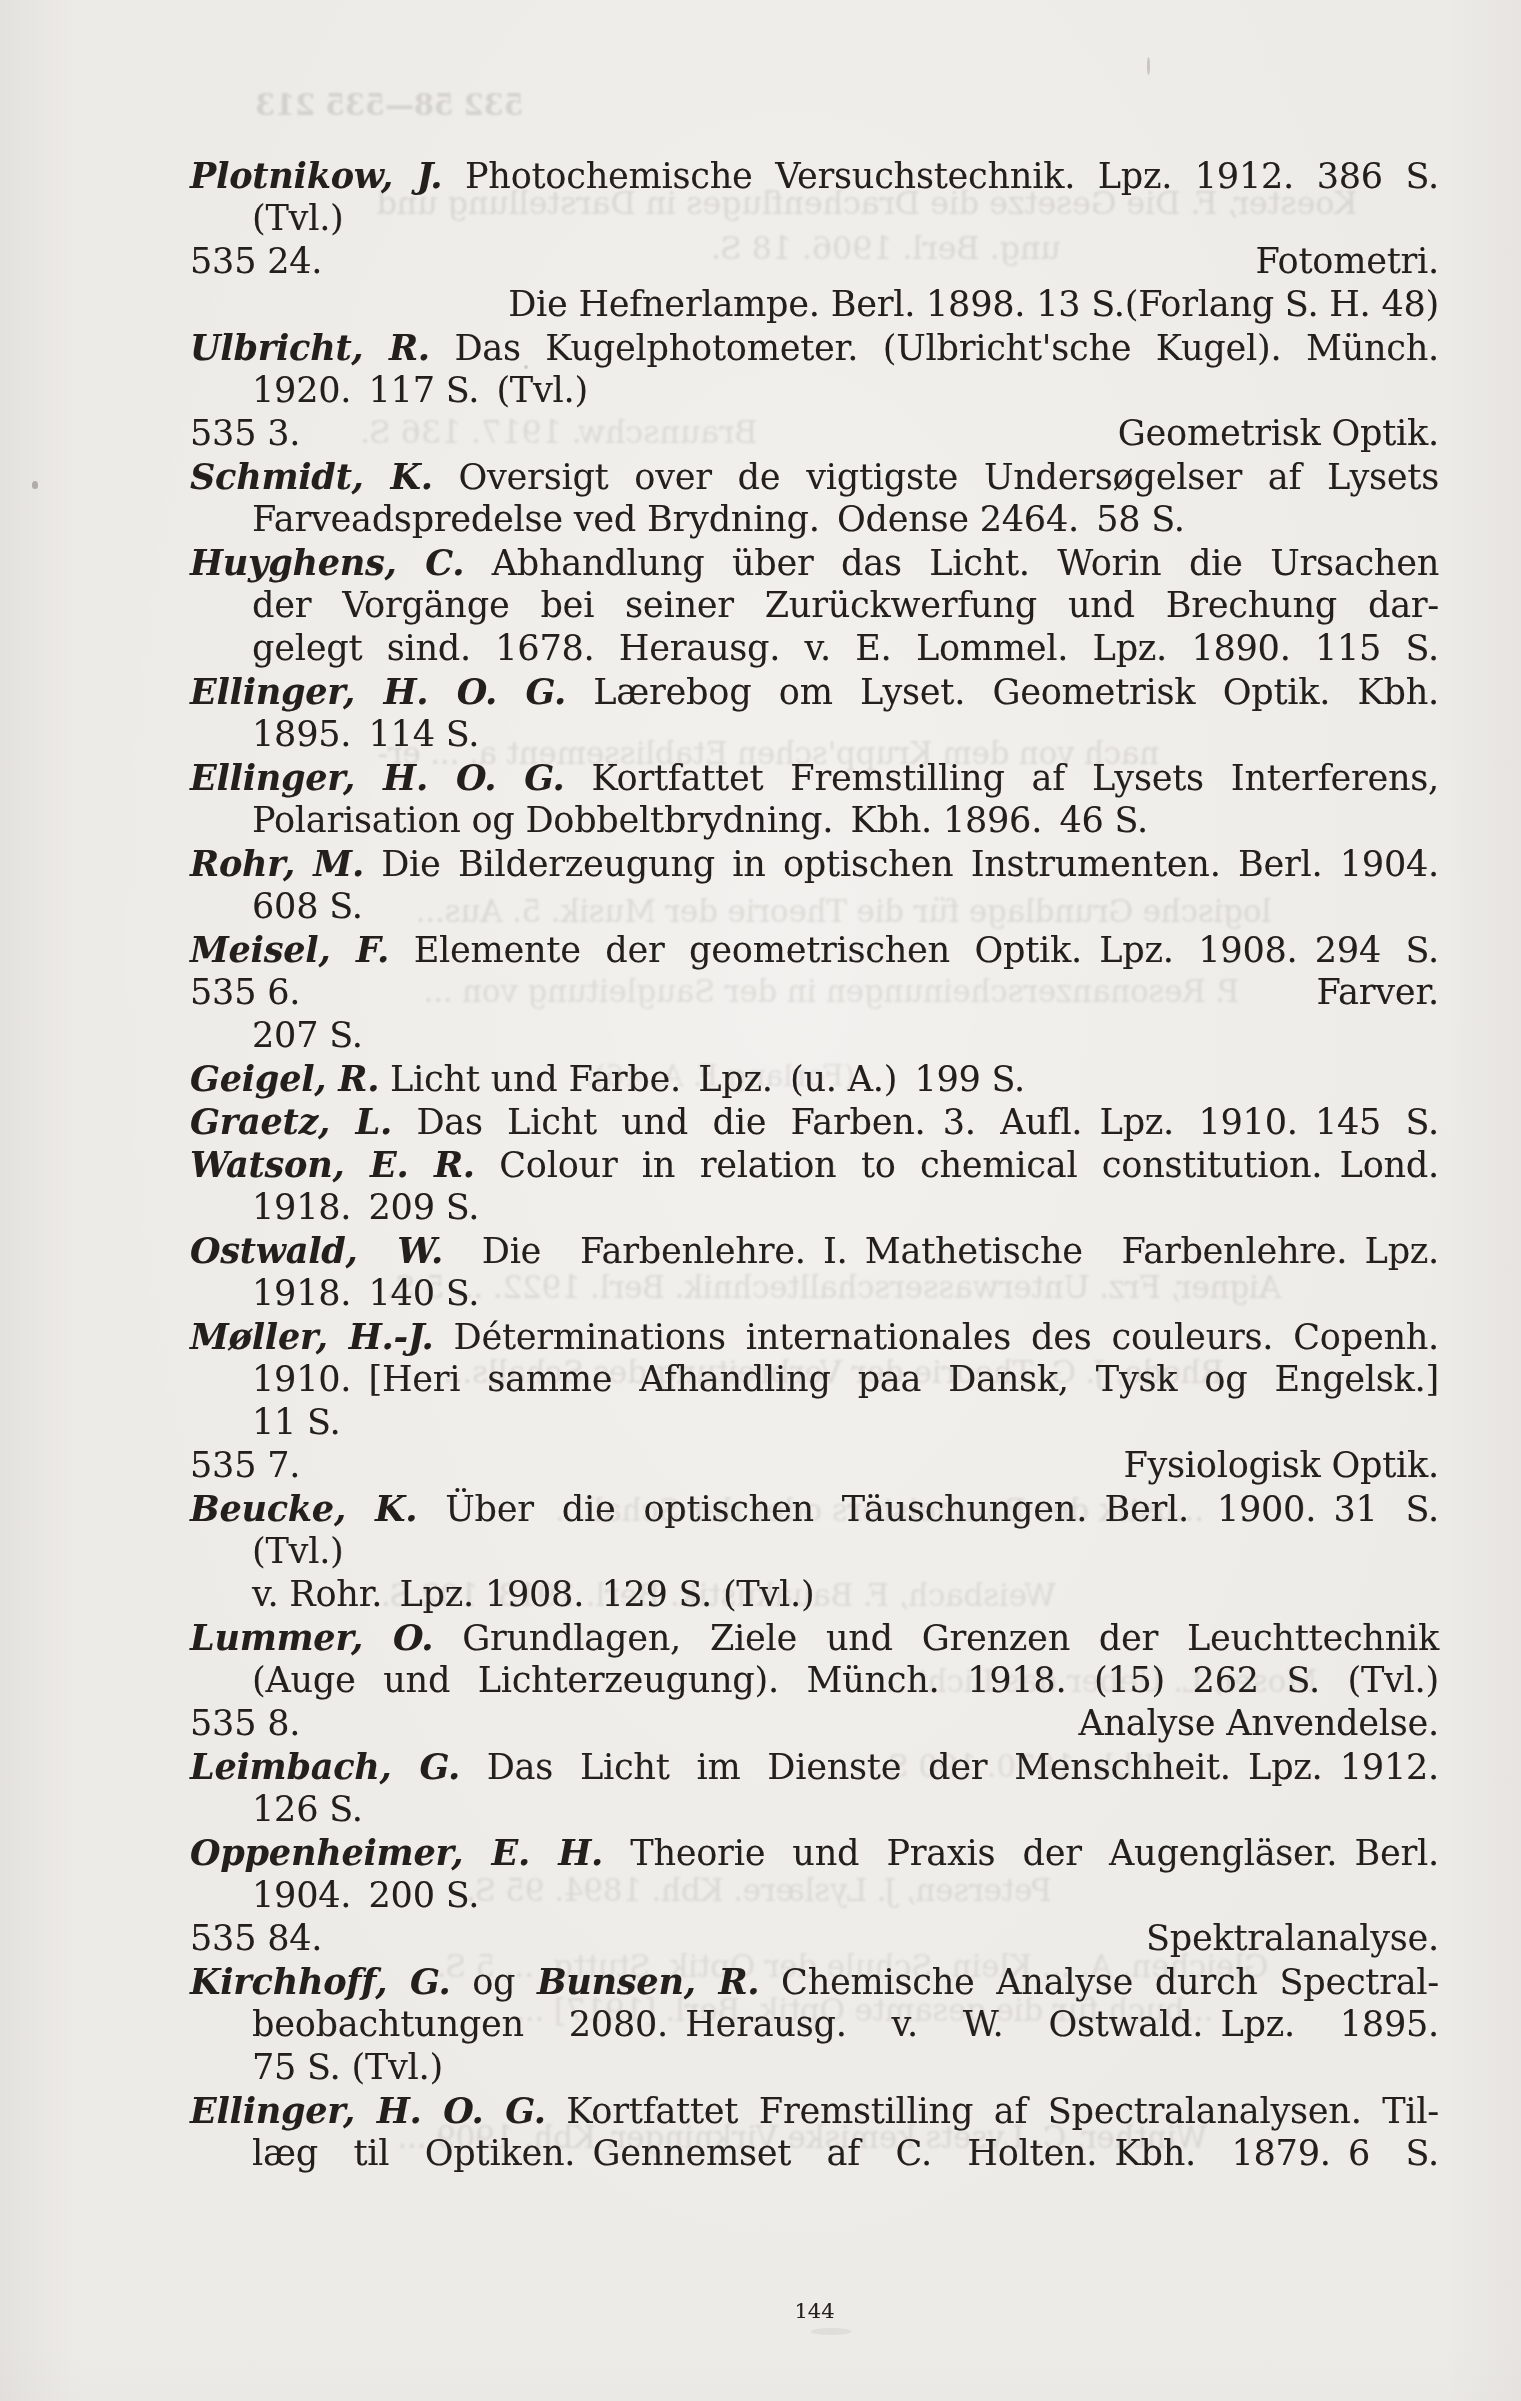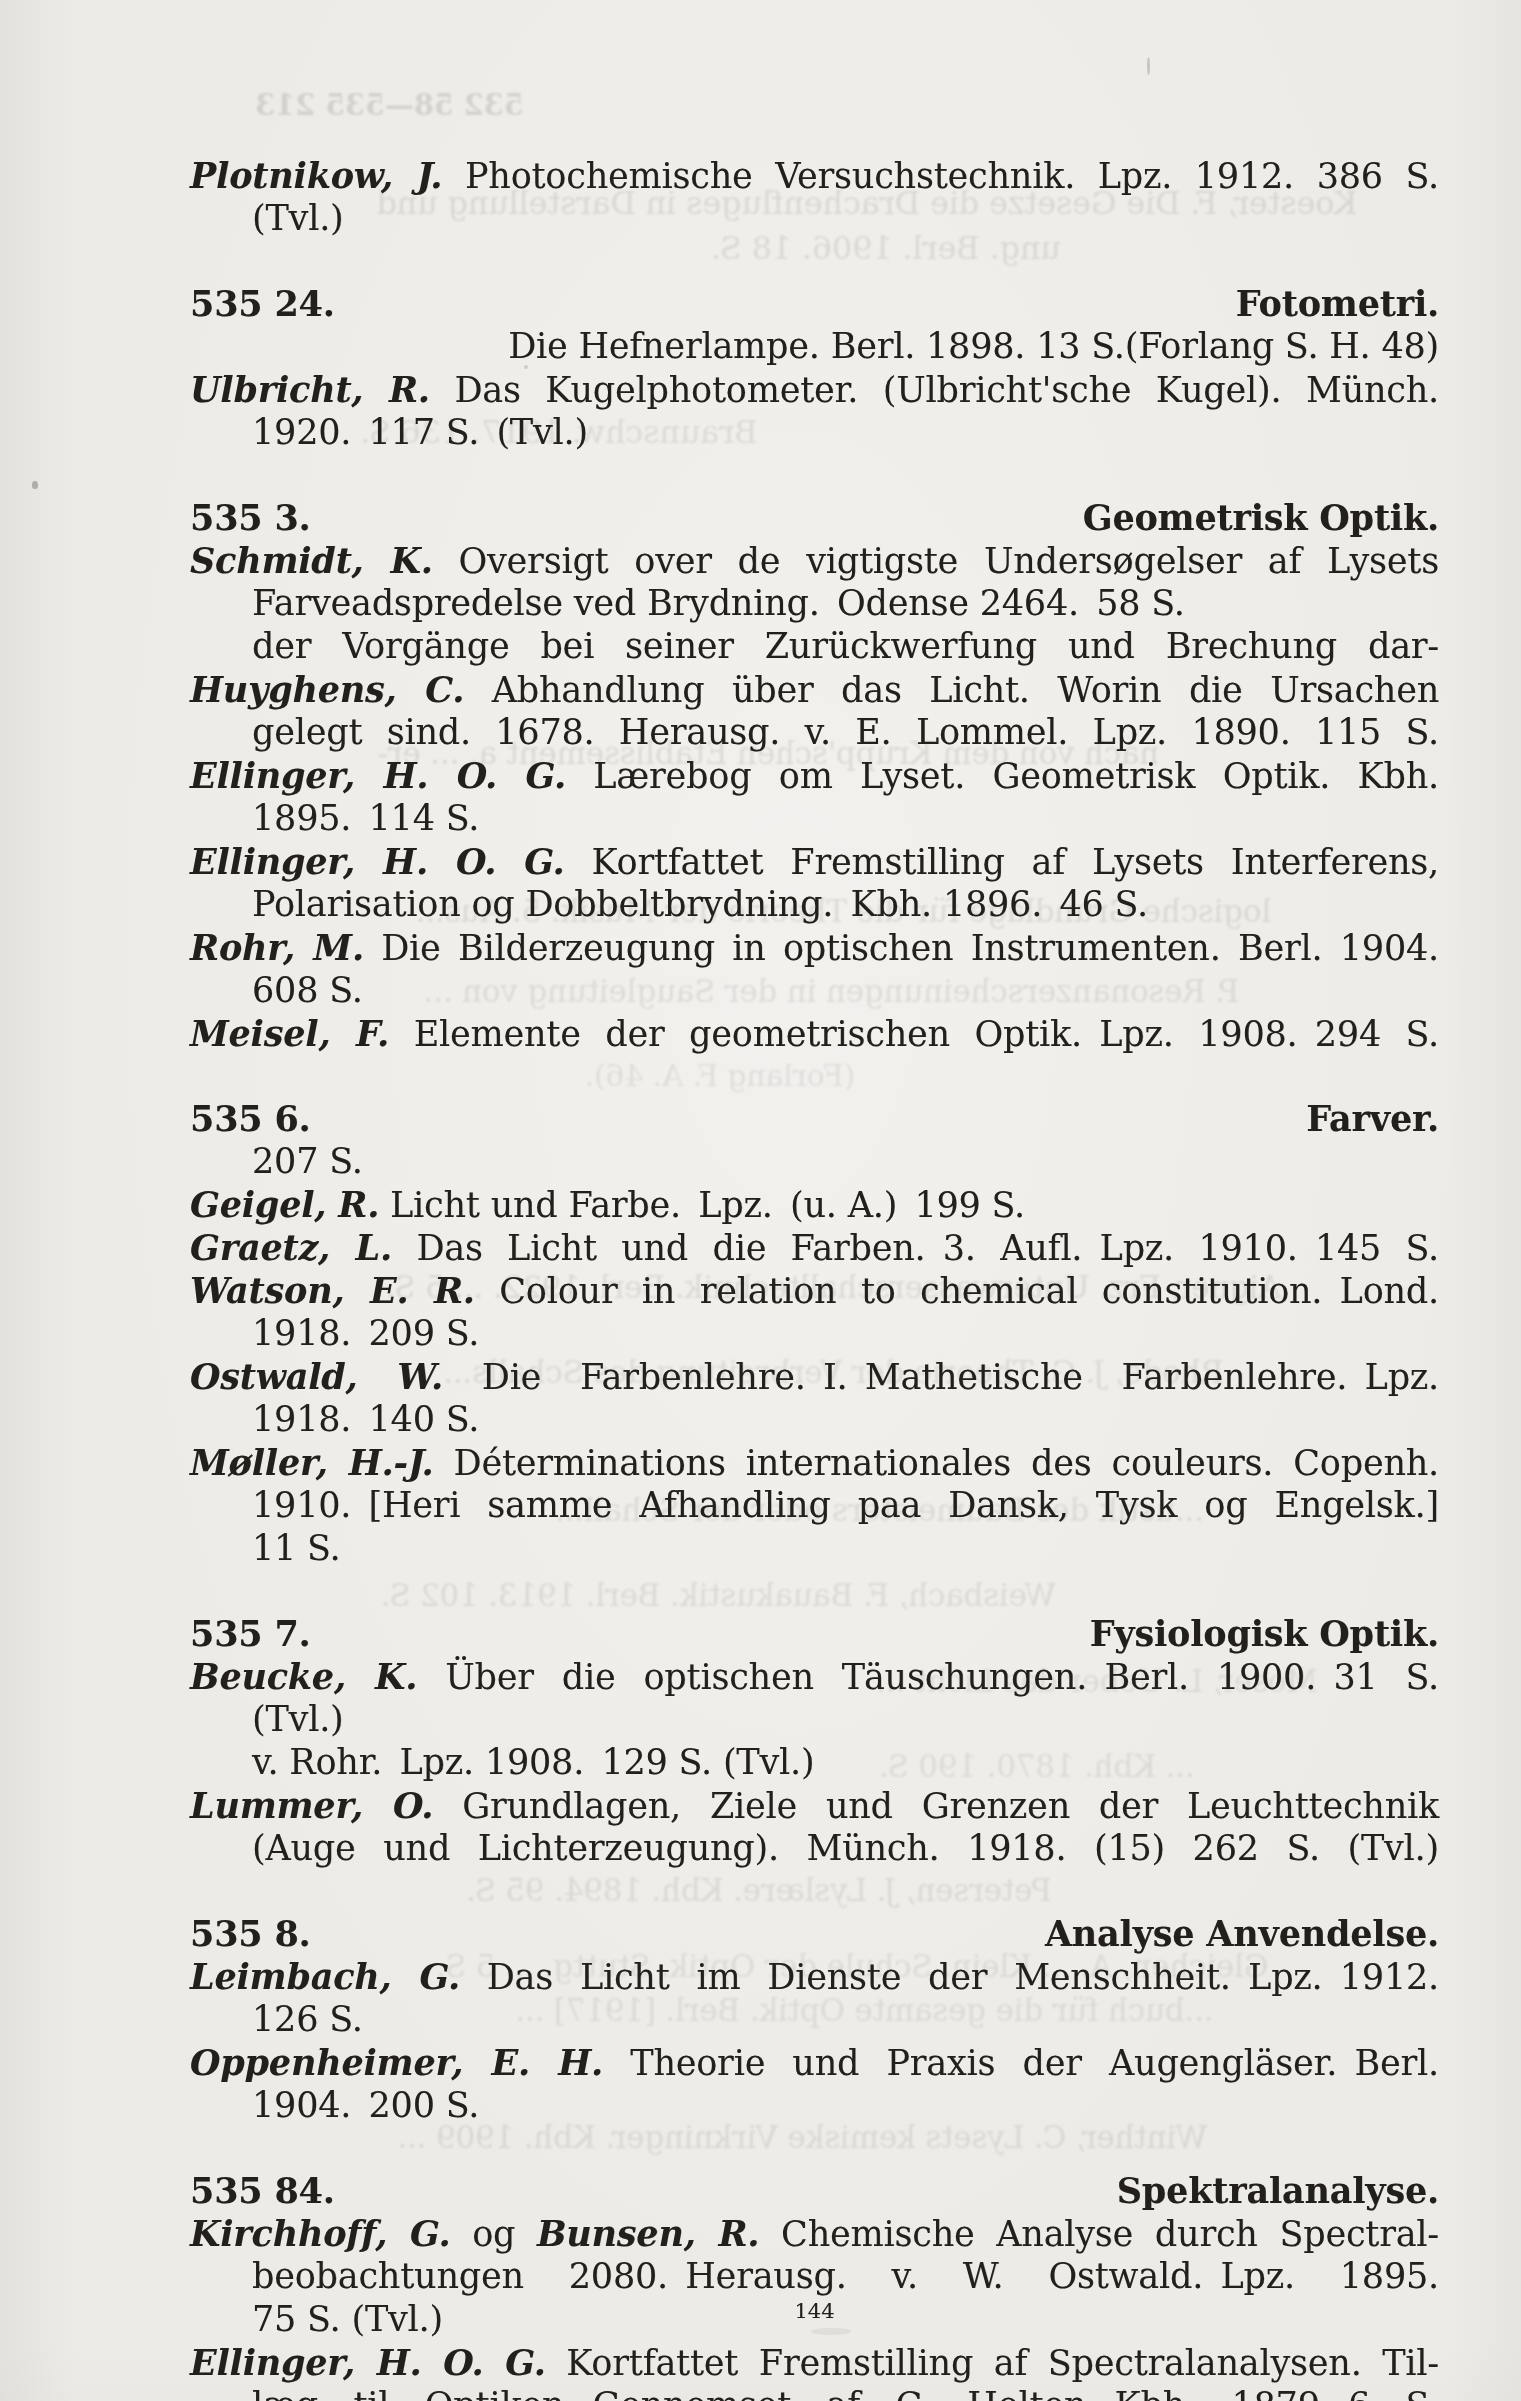--- a/index.html
+++ b/index.html
@@ -17,21 +17,21 @@
     color:#221f1c;
   }
   .textblock{
     position:absolute;left:190px;top:154px;width:1249px;
     text-shadow:0.3px 0.4px 0.4px rgba(32,28,24,.28);
     letter-spacing:-0.2px;
   }
   .line{height:43px;line-height:43px;font-size:35px;white-space:nowrap;}
   .line.justify{white-space:normal;text-align:justify;text-align-last:justify;}
   .line.cont{padding-left:62px;}
-  .line.section{display:flex;justify-content:space-between;font-weight:bold;white-space:nowrap;margin-top:42px;}
+  .line.section{display:flex;justify-content:space-between;font-weight:normal;white-space:nowrap;}
   .line.split{display:flex;justify-content:flex-end;}
   .line b{font-weight:bold;font-style:italic;}
   .pageno{
     position:absolute;top:2290px;left:190px;width:1249px;
     text-align:center;font-size:21px;line-height:43px;
     text-shadow:0.3px 0.4px 0.4px rgba(32,28,24,.28);
   }
   .ghost{
     position:absolute;
     color:#4d4a44;
@@ -82,22 +82,22 @@
         <span>(Forlang S. H. 48)</span>
       </div>
       <div class="line entry justify"><b>Ulbricht, R.</b><span> Das Kugelphotometer. (Ulbricht'sche Kugel). Münch.</span></div>
       <div class="line cont"><span>1920. 117 S. (Tvl.)</span></div>
       <div class="line section">
         <span>535 3.</span>
         <span>Geometrisk Optik.</span>
       </div>
       <div class="line entry justify"><b>Schmidt, K.</b><span> Oversigt over de vigtigste Undersøgelser af Lysets</span></div>
       <div class="line cont"><span>Farveadspredelse ved Brydning. Odense 2464. 58 S.</span></div>
+      <div class="line entry justify"><b>Huyghens, C.</b><span> Abhandlung über das Licht. Worin die Ursachen</span></div>
       <div class="line cont justify"><span>der Vorgänge bei seiner Zurückwerfung und Brechung dar-</span></div>
-      <div class="line entry justify"><b>Huyghens, C.</b><span> Abhandlung über das Licht. Worin die Ursachen</span></div>
       <div class="line cont justify"><span>gelegt sind. 1678. Herausg. v. E. Lommel. Lpz. 1890. 115 S.</span></div>
       <div class="line entry justify"><b>Ellinger, H. O. G.</b><span> Lærebog om Lyset. Geometrisk Optik. Kbh.</span></div>
       <div class="line cont"><span>1895. 114 S.</span></div>
       <div class="line entry justify"><b>Ellinger, H. O. G.</b><span> Kortfattet Fremstilling af Lysets Interferens,</span></div>
       <div class="line cont"><span>Polarisation og Dobbeltbrydning. Kbh. 1896. 46 S.</span></div>
       <div class="line entry justify"><b>Rohr, M.</b><span> Die Bilderzeugung in optischen Instrumenten. Berl. 1904.</span></div>
       <div class="line cont"><span>608 S.</span></div>
       <div class="line entry justify"><b>Meisel, F.</b><span> Elemente der geometrischen Optik. Lpz. 1908. 294 S.</span></div>
       <div class="line section">
         <span>535 6.</span>

